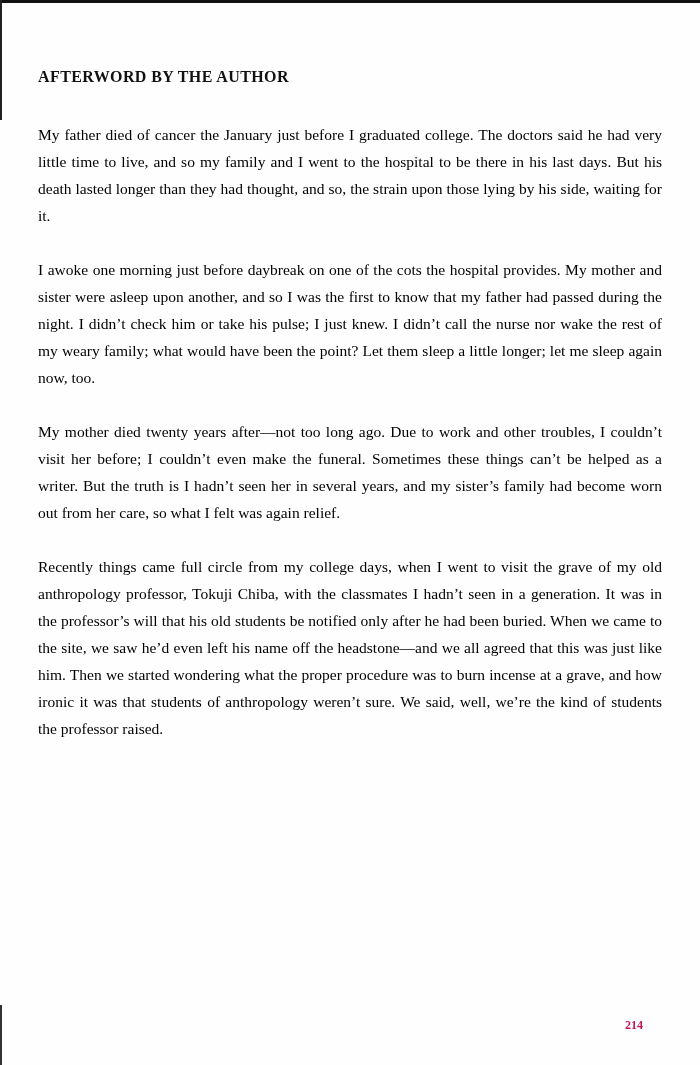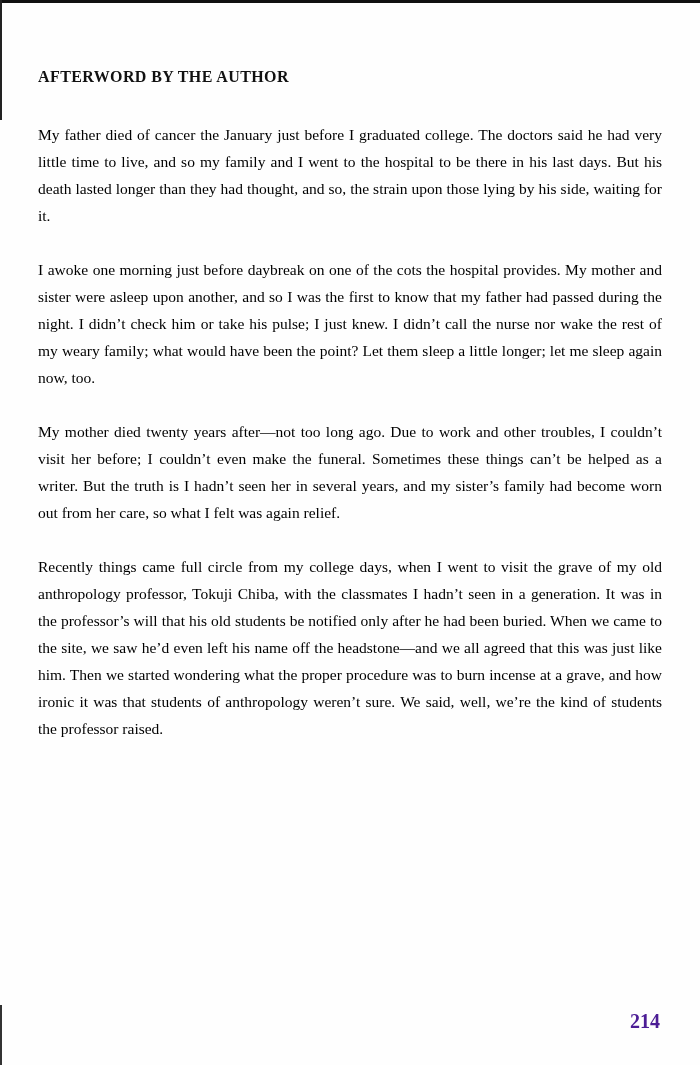--- a/index.html
+++ b/index.html
@@ -50,25 +50,25 @@
   }
   .body-text p {
     font-size: 15.5px;
     line-height: 27px;
     margin: 0 0 27px 0;
     text-align: justify;
     color: #000000;
   }
   .page-number {
     position: absolute;
-    right: 40px;
+    right: 57px;
     bottom: 32px;
-    font-size: 20px;
+    font-size: 12px;
     font-weight: bold;
-    color: #4c1d95;
+    color: #be185d;
   }
 </style>
 </head>
 <body>
 
 <div class="page">
 
   <div class="edge-top"></div>
   <div class="edge-left"></div>
   <div class="edge-left-low"></div>

